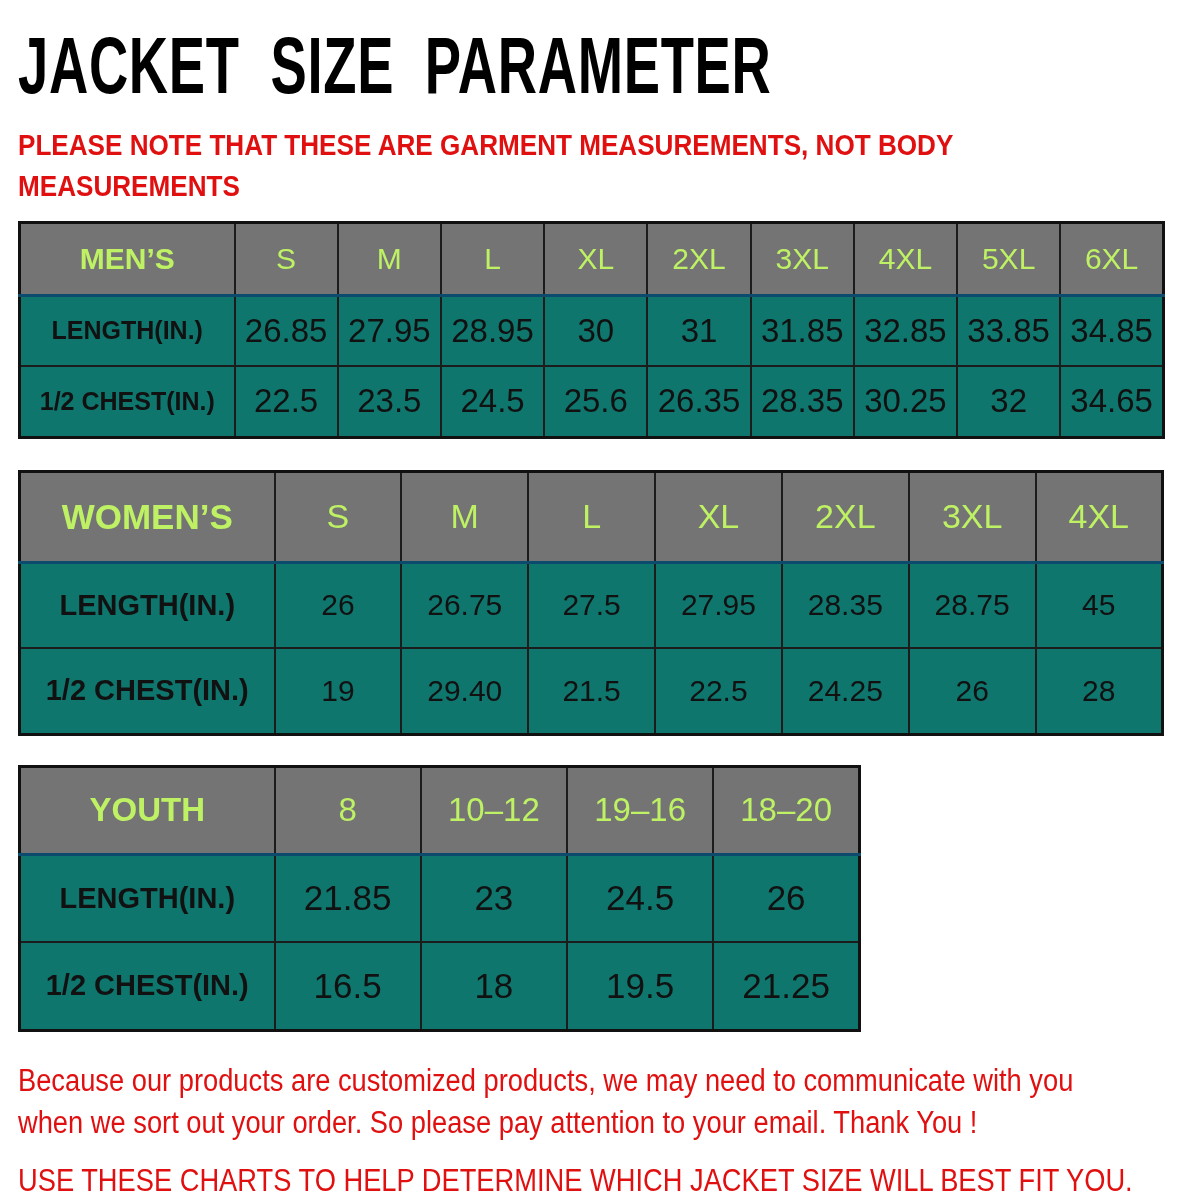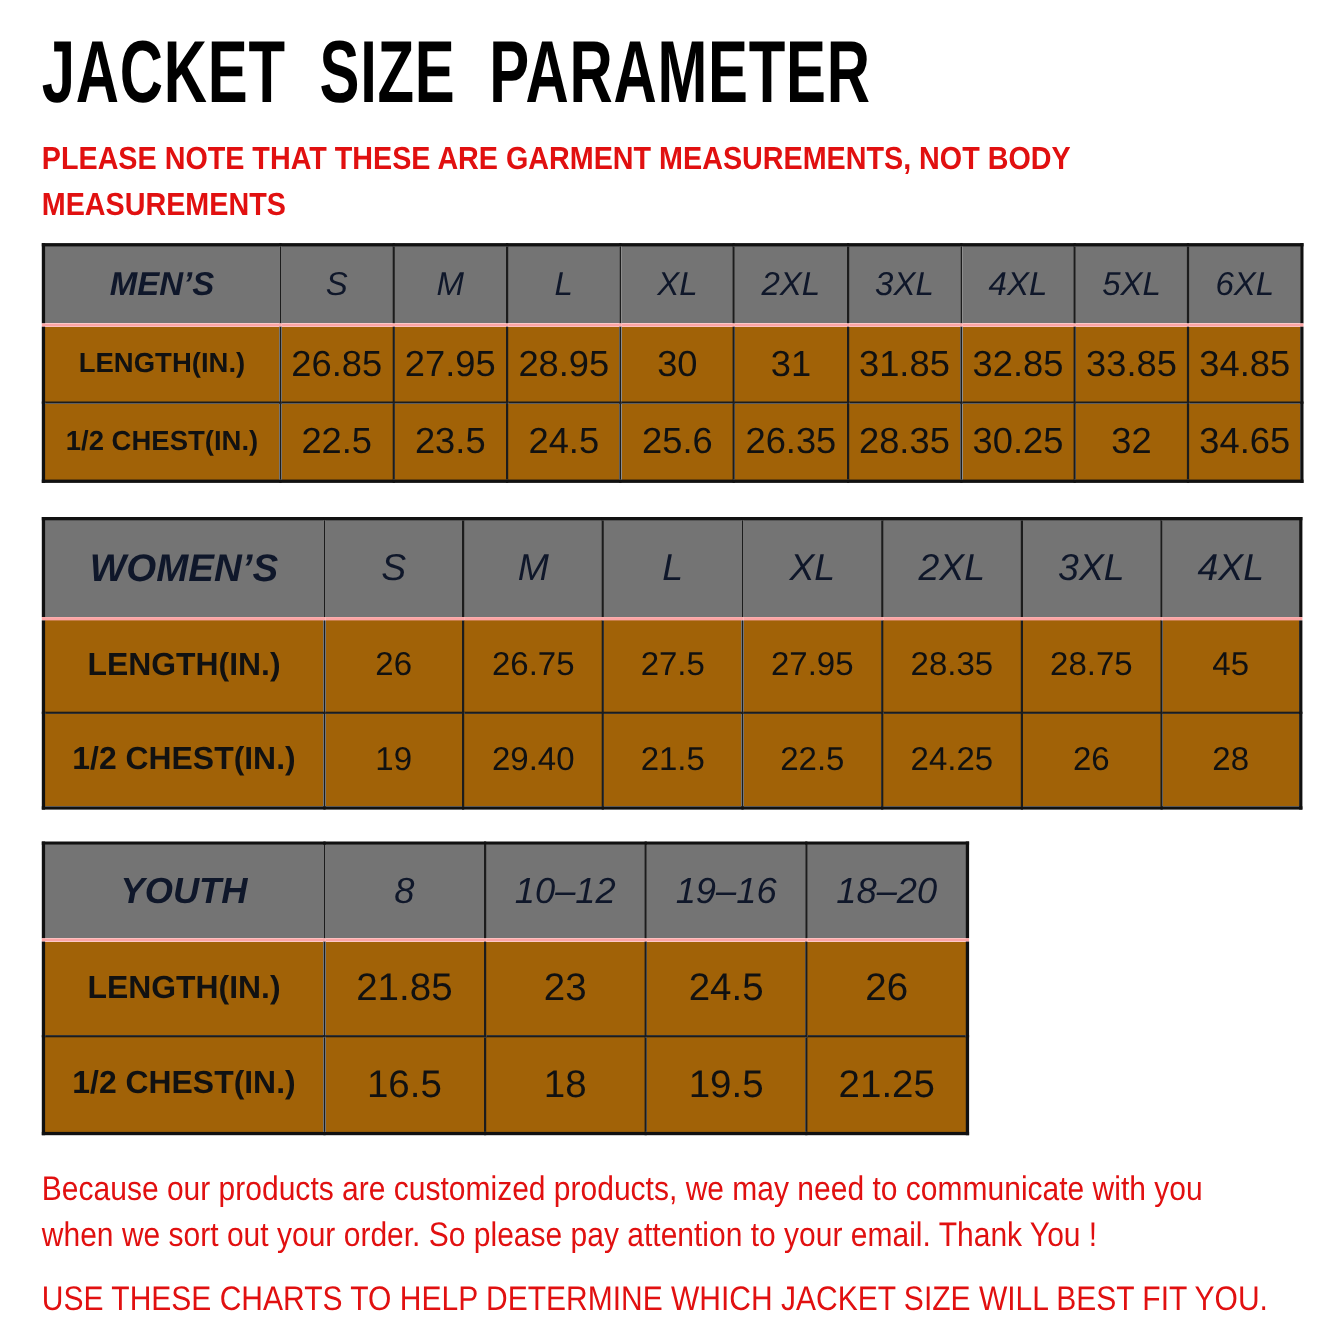--- a/index.html
+++ b/index.html
@@ -4,21 +4,21 @@
 <style>
   * { margin: 0; padding: 0; box-sizing: border-box; }
   html, body { background: #ffffff; }
   body {
     width: 1200px;
     height: 1200px;
     font-family: "Liberation Sans", sans-serif;
     color: #111;
     overflow: hidden;
   }
-  .page { padding: 26px 0 0 38px; }
+  .page { padding: 26px 0 0 18px; }
 
   
   .title {
     font-size: 80px;
     font-weight: 700;
     line-height: 1.0;
     letter-spacing: 1px;
     word-spacing: 22px;
     color: #000;
     transform: scaleX(0.68);
@@ -47,27 +47,26 @@
     margin-left: 0;
   }
   th, td {
     border: 2px solid #1c1c1c;
     text-align: center;
     vertical-align: middle;
     overflow: hidden;
   }
   thead th {
     background: #747474;
-    color: #0f172a;
-    border-bottom: 3px solid #fca5a5;
+    color: #bef264;
+    border-bottom: 3px solid #0c4a6e;
     font-weight: 400;
-    font-style: italic;
   }
   thead th.group { font-weight: 700; }
-  tbody td { background: #a16207; color: #111; font-weight: 400; }
+  tbody td { background: #0f766e; color: #111; font-weight: 400; }
   tbody td.rowlabel { font-weight: 700; }
 
   
   .t-mens { width: 1147px; margin-top: 17px; }
   .t-mens thead tr { height: 73px; }
   .t-mens tbody tr { height: 71px; }
   .t-mens thead th { font-size: 30px; }
   .t-mens thead th.group { font-size: 30px; }
   .t-mens tbody td { font-size: 33px; }
   .t-mens tbody td.rowlabel { font-size: 25px; }

